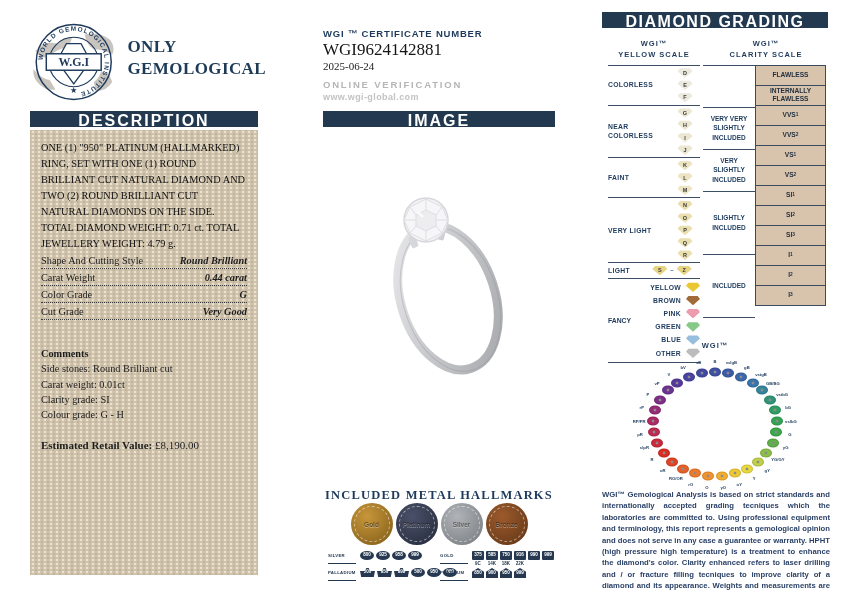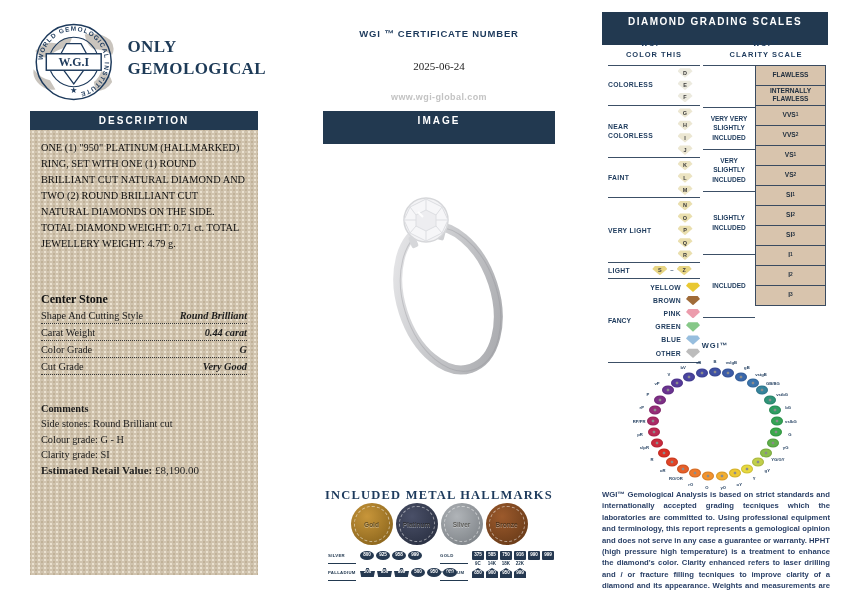--- a/index.html
+++ b/index.html
@@ -1,41 +1,41 @@
 <!DOCTYPE html>
 <html><head>
 <meta charset="utf-8">
 <style>
   html,body{margin:0;padding:0;background:#fff;}
   .page{position:relative;width:841px;height:595px;background:#ffffff;overflow:hidden;
         font-family:"Liberation Sans",sans-serif;color:#1d1d1d;}
   .abs{position:absolute;}
-  .navy-bar{position:absolute;height:33px;background:#223950;color:#fff;font-weight:bold;
-        font-size:10px;letter-spacing:2px;text-align:center;line-height:19px;}
+  .navy-bar{position:absolute;height:16px;background:#223950;color:#fff;font-weight:bold;
+        font-size:16px;letter-spacing:2px;text-align:center;line-height:19px;}
   
   .logo-row{position:absolute;left:28px;top:14px;width:238px;display:flex;gap:8px;}
   .brand-title{margin-top:22px;font-family:"Liberation Serif",serif;font-weight:bold;
         font-size:17px;line-height:1.32;color:#1d3a57;letter-spacing:0.4px;}
   #beige{position:absolute;left:30px;top:130px;width:228px;height:445px;box-sizing:border-box;
         padding:10px 11px;background-color:#d0c3ae;
         background-image:radial-gradient(#eae1d0 0.9px,transparent 1.1px),
                          radial-gradient(#c0b198 0.9px,transparent 1.1px);
         background-size:6px 4px,6px 4px;background-position:0 0,3px 2px;
         font-family:"Liberation Serif",serif;}
   .desc-text{font-size:10.3px;line-height:1.55;color:#111;}
   .cs-heading{font-weight:bold;font-size:12px;margin-top:40px;color:#111;}
   .cs-row{display:flex;justify-content:space-between;align-items:flex-end;
         border-bottom:1px dotted #3a3a3a;padding:3px 0 2px;font-size:10.3px;}
   .cs-row .v{font-weight:bold;font-style:italic;}
   .comments{margin-top:26px;font-size:10.3px;line-height:1.5;}
   .comments .h{font-weight:bold;}
-  .erv{margin-top:2px;font-size:11px;}
+  .erv{margin-top:16px;font-size:11px;}
   .erv .h{font-weight:bold;}
   
-  .mid{left:323px;width:232px;text-align:center;position:absolute;}
+  .mid{left:323px;width:232px;position:absolute;}
   .cert-label{top:28px;color:#1d3a5c;font-weight:bold;font-size:9.5px;letter-spacing:0.8px;}
   .cert-number{top:40px;font-family:"Liberation Serif",serif;font-size:17px;color:#151515;}
   .cert-date{top:60px;font-family:"Liberation Serif",serif;font-size:11px;color:#222;}
   .online-verif{top:79px;color:#b5b5b5;font-weight:bold;font-size:9.5px;letter-spacing:1.8px;}
   .website{top:92px;color:#c3c3c3;font-weight:bold;font-size:9px;letter-spacing:0.4px;}
   .disclaimer{position:absolute;left:333px;top:415px;width:212px;box-sizing:border-box;
         border:1px solid #4a4a4a;border-radius:7px;padding:7px 8px;text-align:center;
         font-family:"Liberation Serif",serif;font-weight:bold;font-size:7.6px;line-height:1.55;
         color:#2e2e2e;letter-spacing:0.2px;}
   .hallmark-heading{position:absolute;left:323px;top:488px;width:232px;text-align:center;
@@ -132,21 +132,20 @@
     <div class="brand-title">
       <div>ONLY</div>
       <div>GEMOLOGICAL</div>
     </div>
   </div>
 
   <div class="navy-bar" style="left:30px;top:111px;width:228px;">DESCRIPTION</div>
 
   <div id="beige">
     <div class="desc-text">ONE (1) "950" PLATINUM (HALLMARKED) RING, SET WITH ONE (1) ROUND BRILLIANT CUT NATURAL DIAMOND AND TWO (2) ROUND BRILLIANT CUT NATURAL DIAMONDS ON THE SIDE. TOTAL DIAMOND WEIGHT: 0.71 ct. TOTAL JEWELLERY WEIGHT: 4.79 g.</div>
-    <div class="cs-heading">Center Stone</div>
     <div id="cs-rows">
         <div class="cs-row">
           <span>Shape And Cutting Style</span>
                    <span class="v">Round Brilliant</span>
         </div>
         <div class="cs-row">
           <span>Carat Weight</span>
                    <span class="v">0.44 carat</span>
         </div>
         <div class="cs-row">
@@ -155,32 +154,35 @@
         </div>
         <div class="cs-row">
           <span>Cut Grade</span>
                    <span class="v">Very Good</span>
         </div>
       </div>
     <div class="comments">
       <div class="h">Comments</div>
       <div id="comments-lines">
           <div class="">Side stones: Round Brilliant cut</div>
+          <div class="">Carat weight: 0.01ct</div>
+          <div class="">Clarity grade: SI</div>
           <div class="">Colour grade: G - H</div>
-          <div class="">Clarity grade: SI</div>
         </div>
     </div>
     <div class="erv">
       <span class="h">Estimated Retail Value:</span>
       <span>£8,190.00</span>
     </div>
   </div>
 
   <div class="mid cert-label">WGI ™ CERTIFICATE NUMBER</div>
+  <div class="mid cert-number">WGI9624142881</div>
   <div class="mid cert-date">2025-06-24</div>
+  <div class="mid online-verif">ONLINE VERIFICATION</div>
   <div class="mid website">www.wgi-global.com</div>
 
   <div class="navy-bar" style="left:323px;top:111px;width:232px;">IMAGE</div>
 
   <svg class="abs" style="left:348px;top:140px;" width="182" height="268" viewBox="0 0 182 268">
     <defs>
       <linearGradient id="bandg" x1="0" y1="0" x2="1" y2="1">
         <stop offset="0" stop-color="#ececee"></stop>
           <stop offset=".45" stop-color="#c9cacd"></stop>
         <stop offset="1" stop-color="#a4a5a9"></stop>
@@ -309,21 +311,21 @@
           </div>
         </div>
       </div>
     </div>
 
   <div class="navy-bar" style="left:602px;top:12px;width:226px;letter-spacing:1.5px;">DIAMOND GRADING SCALES</div>
 
   <div id="color-scale">
     <div class="scale-title">
       <div>WGI™</div>
-      <div>COLOR THIS</div>
+      <div>YELLOW SCALE</div>
     </div>
     <div id="cs-groups">
         <div class="cs-group">
           <div class="lab">COLORLESS</div>
           <div class="cs-grades">
             <div class="dia-icon" style="background: rgb(236, 234, 222);">D</div>
             <div class="dia-icon" style="background: rgb(236, 234, 222);">E</div>
             <div class="dia-icon" style="background: rgb(236, 234, 222);">F</div>
           </div>
         </div>

